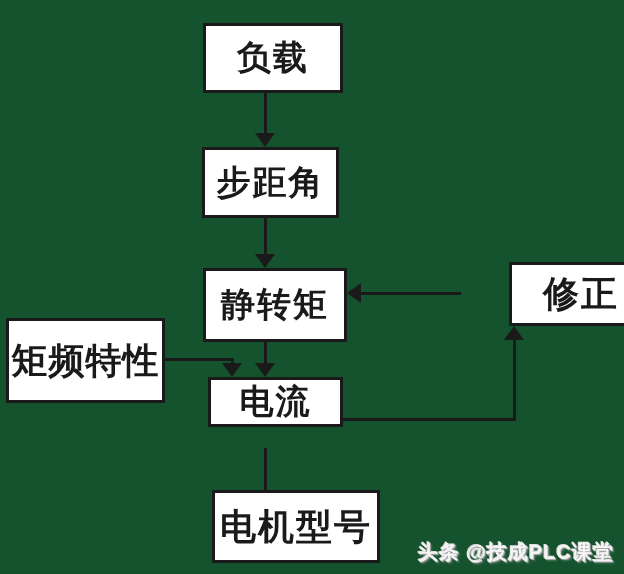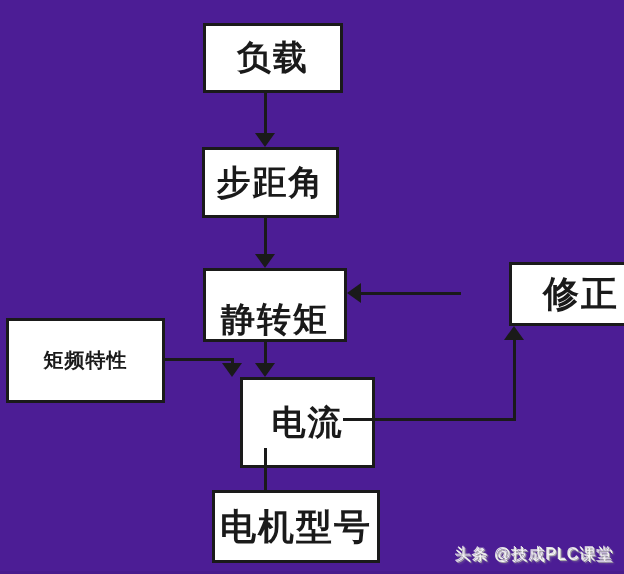--- a/index.html
+++ b/index.html
@@ -1,20 +1,20 @@
 <!DOCTYPE html>
 <html><head>
 <meta charset="utf-8">
 <style>
   html, body { margin: 0; padding: 0; }
   .screen {
     position: relative;
     width: 624px;
     height: 574px;
-    background: #4c1d95;
+    background: #14532d;
     overflow: hidden;
     font-family: "Liberation Sans", "DejaVu Sans", sans-serif;
   }
   .screen::after { 
     content: "";
     position: absolute;
     left: 0; right: 0; bottom: 0;
     height: 3px;
     background: rgba(0,0,0,0.05);
     pointer-events: none;
@@ -56,58 +56,58 @@
   }
   .arrow.left {
     border-top: 10px solid transparent;
     border-bottom: 10px solid transparent;
     border-right: 14px solid #1a1a1a;
   }
   .watermark {
     position: absolute;
     right: 10px;
     bottom: 8px;
-    font-size: 16px;
-    font-weight: normal;
+    font-size: 20px;
+    font-weight: bold;
     letter-spacing: 1px;
     color: #f4f4f4;
     text-shadow: 1px 1px 0 #a8a8a8, -1px -1px 0 #e2e2e2, 2px 2px 2px rgba(160,160,160,0.45);
     white-space: nowrap;
   }
 </style>
 </head>
 <body>
 
 <div class="screen">
 
   <div class="node" style="left:203px; top:23px; width:140px; height:70px;">
     <span>负载</span>
   </div>
 
   <div class="node" style="left:202px; top:147px; width:137px; height:71px;">
     <span>步距角</span>
   </div>
 
-  <div class="node" style="left:203px; top:268px; width:144px; height:74px;justify-content:flex-end;">
+  <div class="node" style="left:203px; top:268px; width:144px; height:74px;">
     <span>静转矩</span>
   </div>
 
-  <div class="node" style="left:208px; top:377px; width:135px; height:91px;margin-left:32px;">
+  <div class="node" style="left:208px; top:377px; width:135px; height:50px;">
     <span>电流</span>
   </div>
 
   <div class="node" style="left:212px; top:490px; width:168px; height:73px; font-size:36px;">
     <span>电机型号</span>
   </div>
 
   <div class="node" style="left:461px; top:262px; width:144px; height:64px; font-size:36px;margin-left:48px;">
     <span>修正</span>
   </div>
 
-  <div class="node" style="left:6px; top:318px; width:159px; height:85px; font-size:20px; letter-spacing:1px;">
+  <div class="node" style="left:6px; top:318px; width:159px; height:85px; font-size:36px; letter-spacing:1px;">
     <span>矩频特性</span>
   </div>
 
   <div class="line" style="left:264px; top:93px; width:3px; height:41px;"></div>
   <div class="arrow down" style="left:255px; top:133px;"></div>
 
   <div class="line" style="left:264px; top:218px; width:3px; height:37px;"></div>
   <div class="arrow down" style="left:255px; top:254px;"></div>
 
   <div class="line" style="left:264px; top:342px; width:3px; height:22px;"></div>

